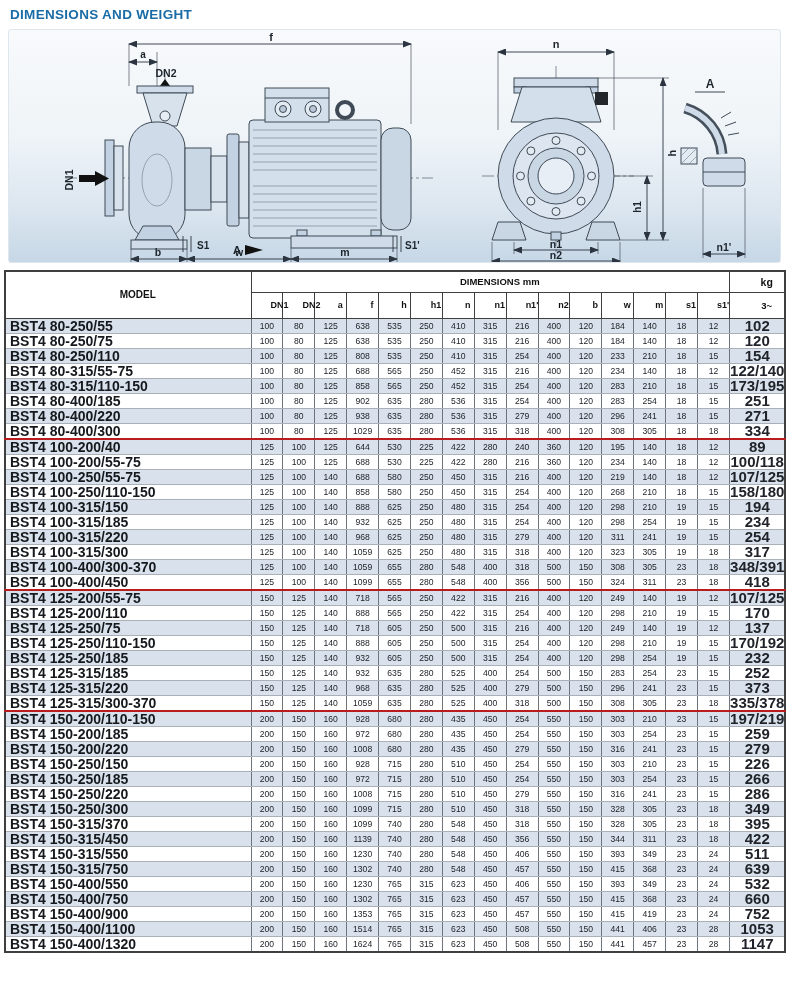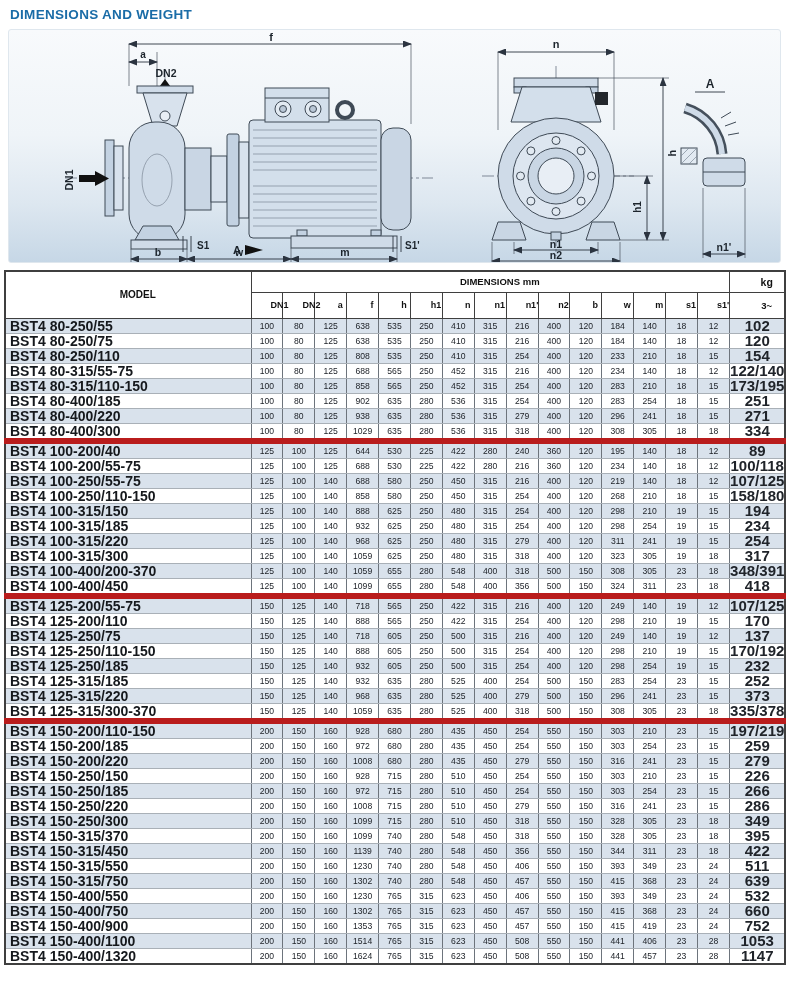--- a/index.html
+++ b/index.html
@@ -44,21 +44,21 @@
   tbody td {
     height:15px; line-height:14px; padding:0;
     border-left:1px solid #6d747c; border-right:1px solid #6d747c;
     border-top:1px solid #a9b0b7; border-bottom:1px solid #a9b0b7;
     font-size:8.6px; color:#20242a; text-align:center; white-space:nowrap; overflow:hidden;
   }
   tbody td.model { text-align:left; padding-left:4px; font-weight:bold; font-size:14px; color:#15181c; }
   tbody td.kg    { font-weight:bold; font-size:15px; }
   tr.alt td { background:#d9e2ec; }
   tr.plain td { background:#ffffff; }
-  tr.group-end td { border-bottom:6px solid #b91c1c; }
+  tr.group-end td { border-bottom:2px solid #b91c1c; }
 </style>
 </head>
 <body>
 
 <div class="page-title">DIMENSIONS AND WEIGHT</div>
 
 <div class="drawing-panel">
 <svg width="773" height="234" viewBox="0 0 773 234">
   <defs>
     <marker id="arr" markerWidth="9" markerHeight="7" refX="8" refY="3.5" orient="auto" markerUnits="userSpaceOnUse">
@@ -581,21 +581,21 @@
         <td>318</td>
         <td>400</td>
         <td>120</td>
         <td>323</td>
         <td>305</td>
         <td>19</td>
         <td>18</td>
         <td class="kg">317</td>
       </tr>
       <tr class="alt">
-        <td class="model">BST4 100-400/200-370</td>
+        <td class="model">BST4 100-400/300-370</td>
         <td>125</td>
         <td>100</td>
         <td>140</td>
         <td>1059</td>
         <td>655</td>
         <td>280</td>
         <td>548</td>
         <td>400</td>
         <td>318</td>
         <td>500</td>

